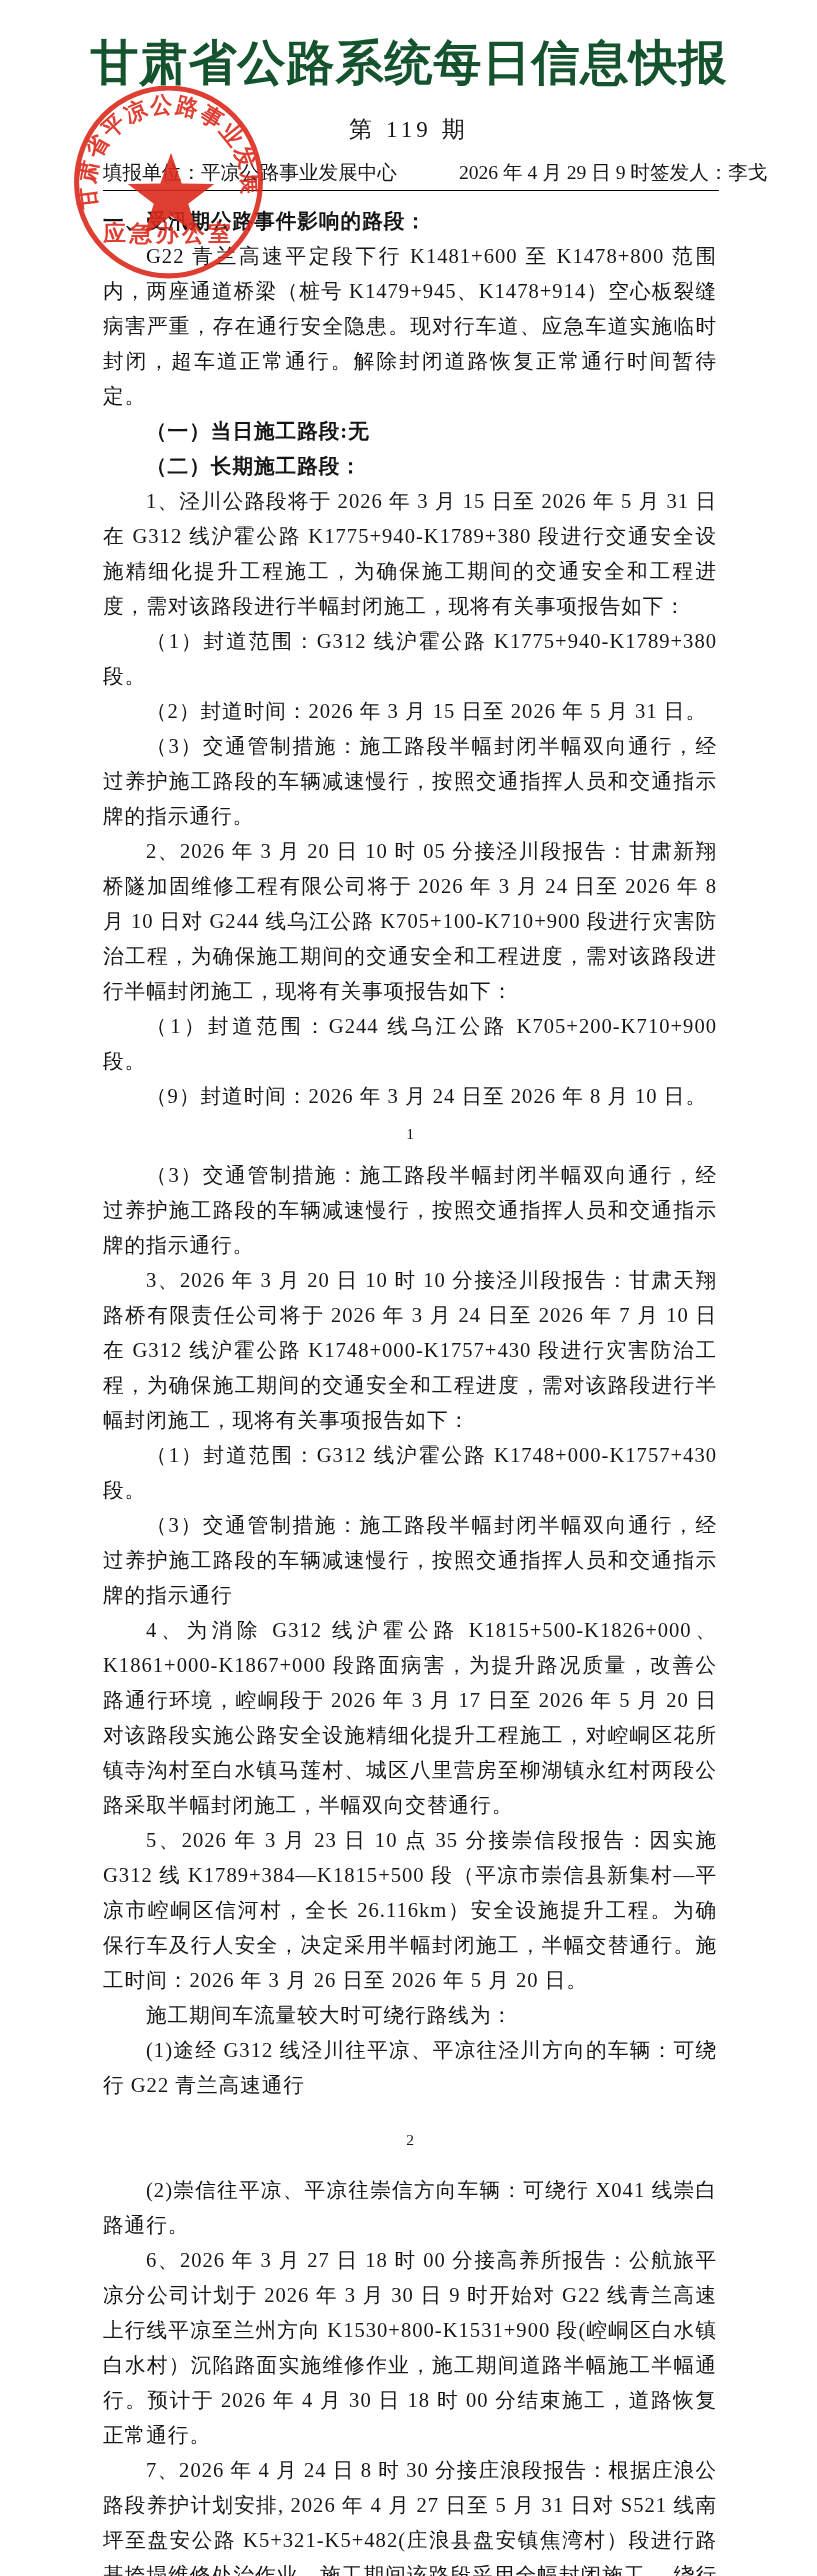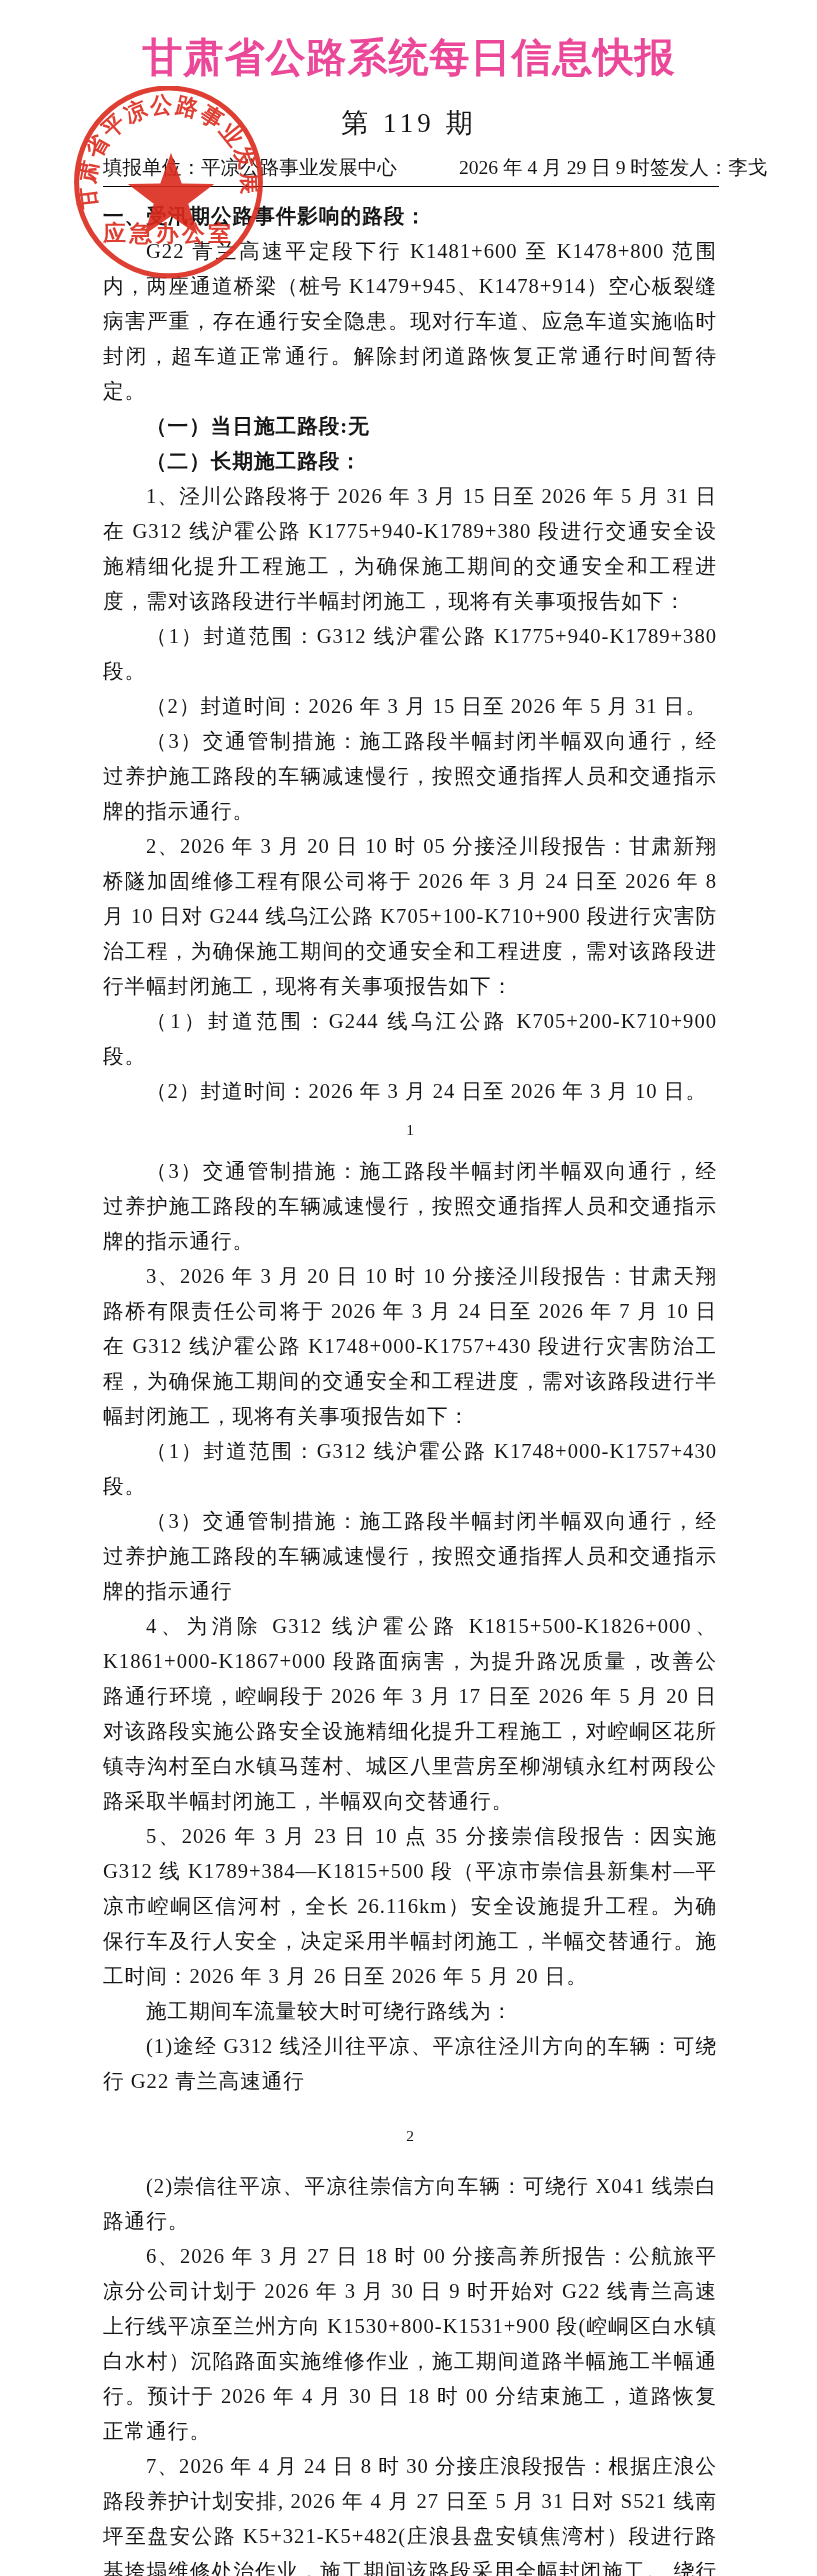--- a/index.html
+++ b/index.html
@@ -7,31 +7,31 @@
     width:818px;height:3107px;
     background:#ffffff;
     position:relative;
     overflow:hidden;
     font-family:"Liberation Serif","DejaVu Serif",serif;
     color:#151515;
   }
   .doc-title{
     margin:35px 62px 0;
     text-align:center;
-    font-size:40px;
+    font-size:48px;
     font-weight:bold;
     letter-spacing:1px;
-    color:#ec4899;
+    color:#14532d;
     line-height:1.15;
     white-space:nowrap;
   }
   .issue-number{
     margin-top:24px;
     text-align:center;
-    font-size:27px;
+    font-size:23px;
     letter-spacing:4.1px;
   }
   .info-line{
     margin:13.4px 99px 0 103px;
     display:flex;
     align-items:baseline;
     border-bottom:1.5px solid #000;
     padding-bottom:4.6px;
     font-size:19.6px;
     white-space:nowrap;
@@ -91,21 +91,21 @@
     <div class="blk h1">一、受汛期公路事件影响的路段：</div>
     <div class="blk para">G22 青兰高速平定段下行 K1481+600 至 K1478+800 范围内，两座通道桥梁（桩号 K1479+945、K1478+914）空心板裂缝病害严重，存在通行安全隐患。现对行车道、应急车道实施临时封闭，超车道正常通行。解除封闭道路恢复正常通行时间暂待定。</div>
     <div class="blk h2">（一）当日施工路段:无</div>
     <div class="blk h2">（二）长期施工路段：</div>
     <div class="blk para">1、泾川公路段将于 2026 年 3 月 15 日至 2026 年 5 月 31 日在 G312 线沪霍公路 K1775+940-K1789+380 段进行交通安全设施精细化提升工程施工，为确保施工期间的交通安全和工程进度，需对该路段进行半幅封闭施工，现将有关事项报告如下：</div>
     <div class="blk para">（1）封道范围：G312 线沪霍公路 K1775+940-K1789+380 段。</div>
     <div class="blk para">（2）封道时间：2026 年 3 月 15 日至 2026 年 5 月 31 日。</div>
     <div class="blk para">（3）交通管制措施：施工路段半幅封闭半幅双向通行，经过养护施工路段的车辆减速慢行，按照交通指挥人员和交通指示牌的指示通行。</div>
     <div class="blk para">2、2026 年 3 月 20 日 10 时 05 分接泾川段报告：甘肃新翔桥隧加固维修工程有限公司将于 2026 年 3 月 24 日至 2026 年 8 月 10 日对 G244 线乌江公路 K705+100-K710+900 段进行灾害防治工程，为确保施工期间的交通安全和工程进度，需对该路段进行半幅封闭施工，现将有关事项报告如下：</div>
     <div class="blk para">（1）封道范围：G244 线乌江公路 K705+200-K710+900 段。</div>
-    <div class="blk para">（2）封道时间：2026 年 3 月 24 日至 2026 年 3 月 10 日。</div>
+    <div class="blk para">（9）封道时间：2026 年 3 月 24 日至 2026 年 8 月 10 日。</div>
     <div class="blk page-number pn-1">1</div>
     <div class="blk para">（3）交通管制措施：施工路段半幅封闭半幅双向通行，经过养护施工路段的车辆减速慢行，按照交通指挥人员和交通指示牌的指示通行。</div>
     <div class="blk para">3、2026 年 3 月 20 日 10 时 10 分接泾川段报告：甘肃天翔路桥有限责任公司将于 2026 年 3 月 24 日至 2026 年 7 月 10 日在 G312 线沪霍公路 K1748+000-K1757+430 段进行灾害防治工程，为确保施工期间的交通安全和工程进度，需对该路段进行半幅封闭施工，现将有关事项报告如下：</div>
     <div class="blk para">（1）封道范围：G312 线沪霍公路 K1748+000-K1757+430 段。</div>
     <div class="blk para">（3）交通管制措施：施工路段半幅封闭半幅双向通行，经过养护施工路段的车辆减速慢行，按照交通指挥人员和交通指示牌的指示通行</div>
     <div class="blk para">4、为消除 G312 线沪霍公路 K1815+500-K1826+000、K1861+000-K1867+000 段路面病害，为提升路况质量，改善公路通行环境，崆峒段于 2026 年 3 月 17 日至 2026 年 5 月 20 日对该路段实施公路安全设施精细化提升工程施工，对崆峒区花所镇寺沟村至白水镇马莲村、城区八里营房至柳湖镇永红村两段公路采取半幅封闭施工，半幅双向交替通行。</div>
     <div class="blk para">5、2026 年 3 月 23 日 10 点 35 分接崇信段报告：因实施 G312 线 K1789+384—K1815+500 段（平凉市崇信县新集村—平凉市崆峒区信河村，全长 26.116km）安全设施提升工程。为确保行车及行人安全，决定采用半幅封闭施工，半幅交替通行。施工时间：2026 年 3 月 26 日至 2026 年 5 月 20 日。</div>
     <div class="blk para">施工期间车流量较大时可绕行路线为：</div>
     <div class="blk para">(1)途经 G312 线泾川往平凉、平凉往泾川方向的车辆：可绕行 G22 青兰高速通行</div>
     <div class="blk page-number pn-2">2</div>

